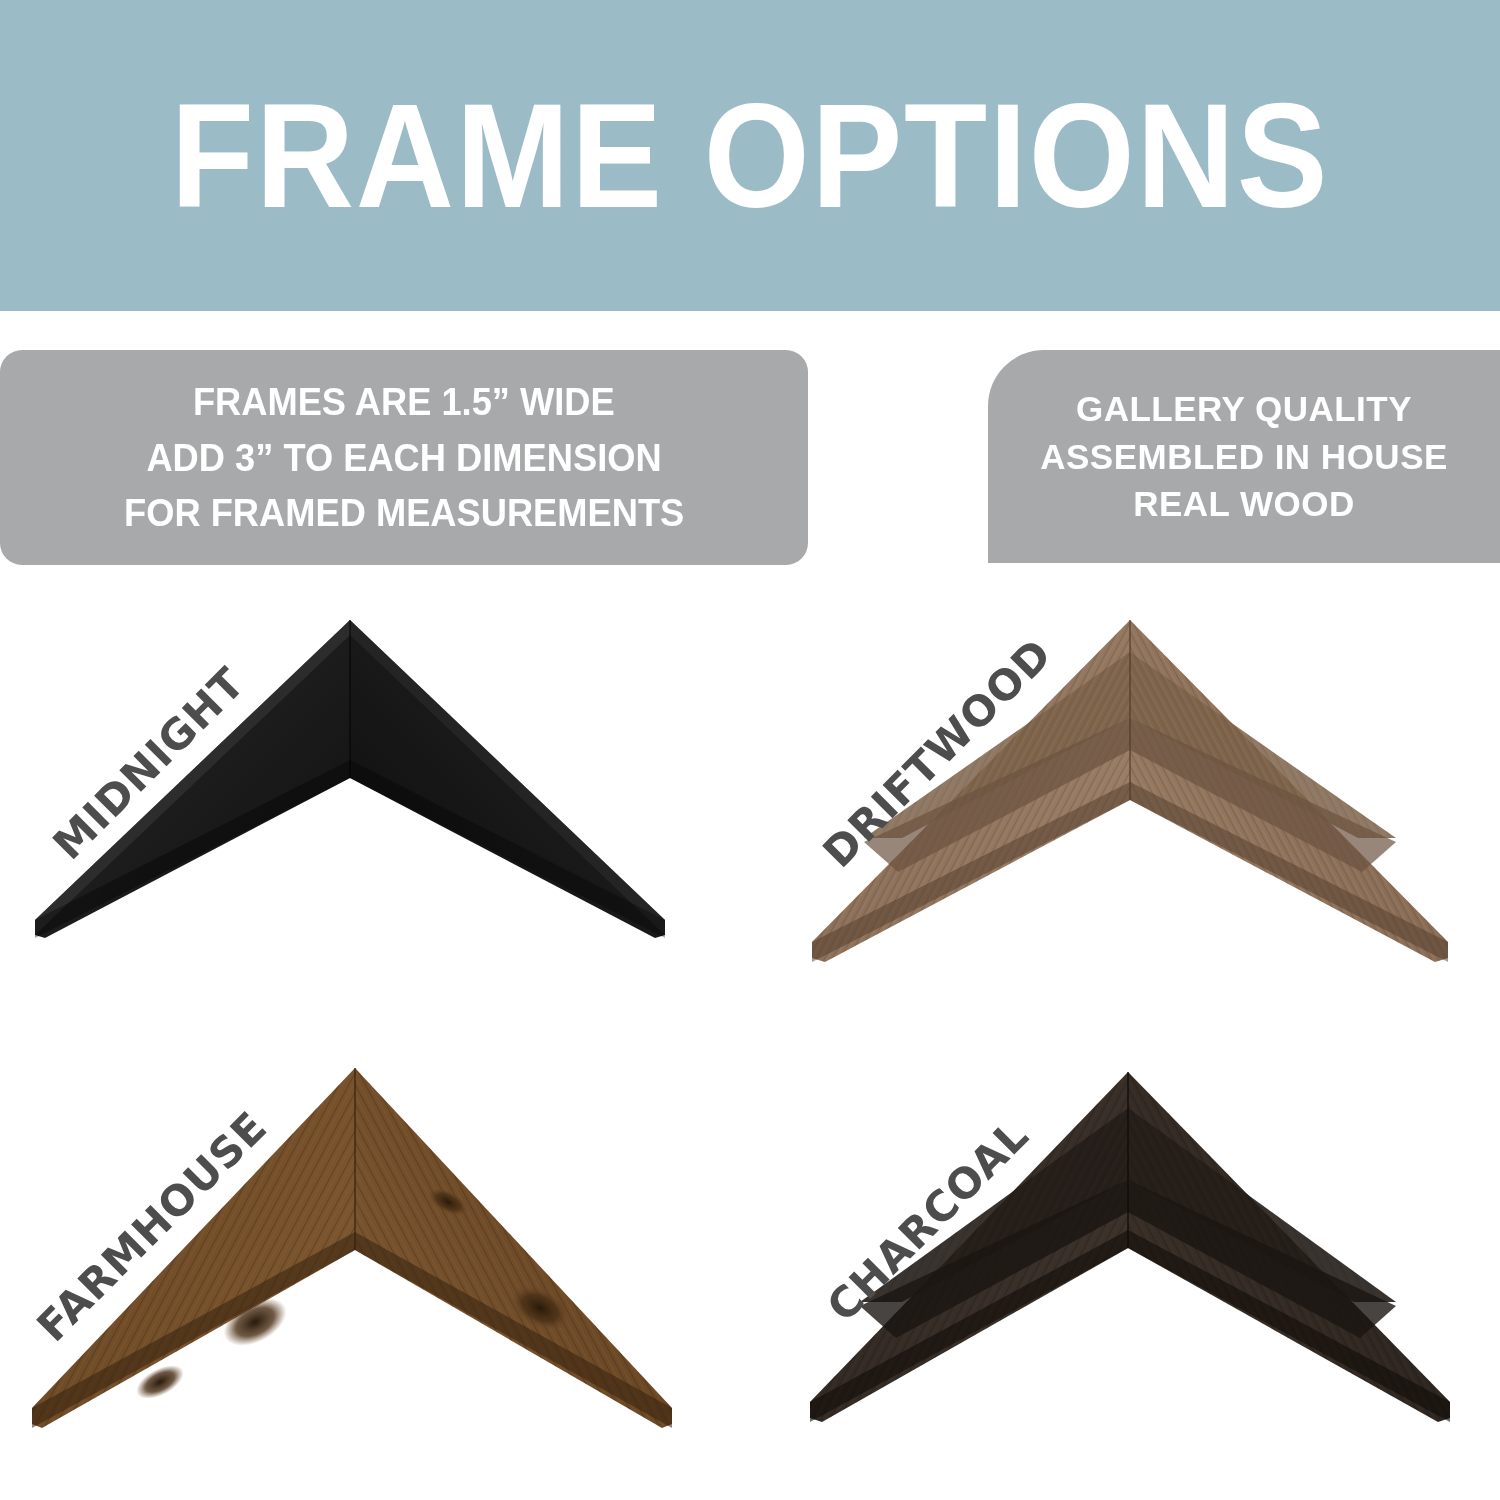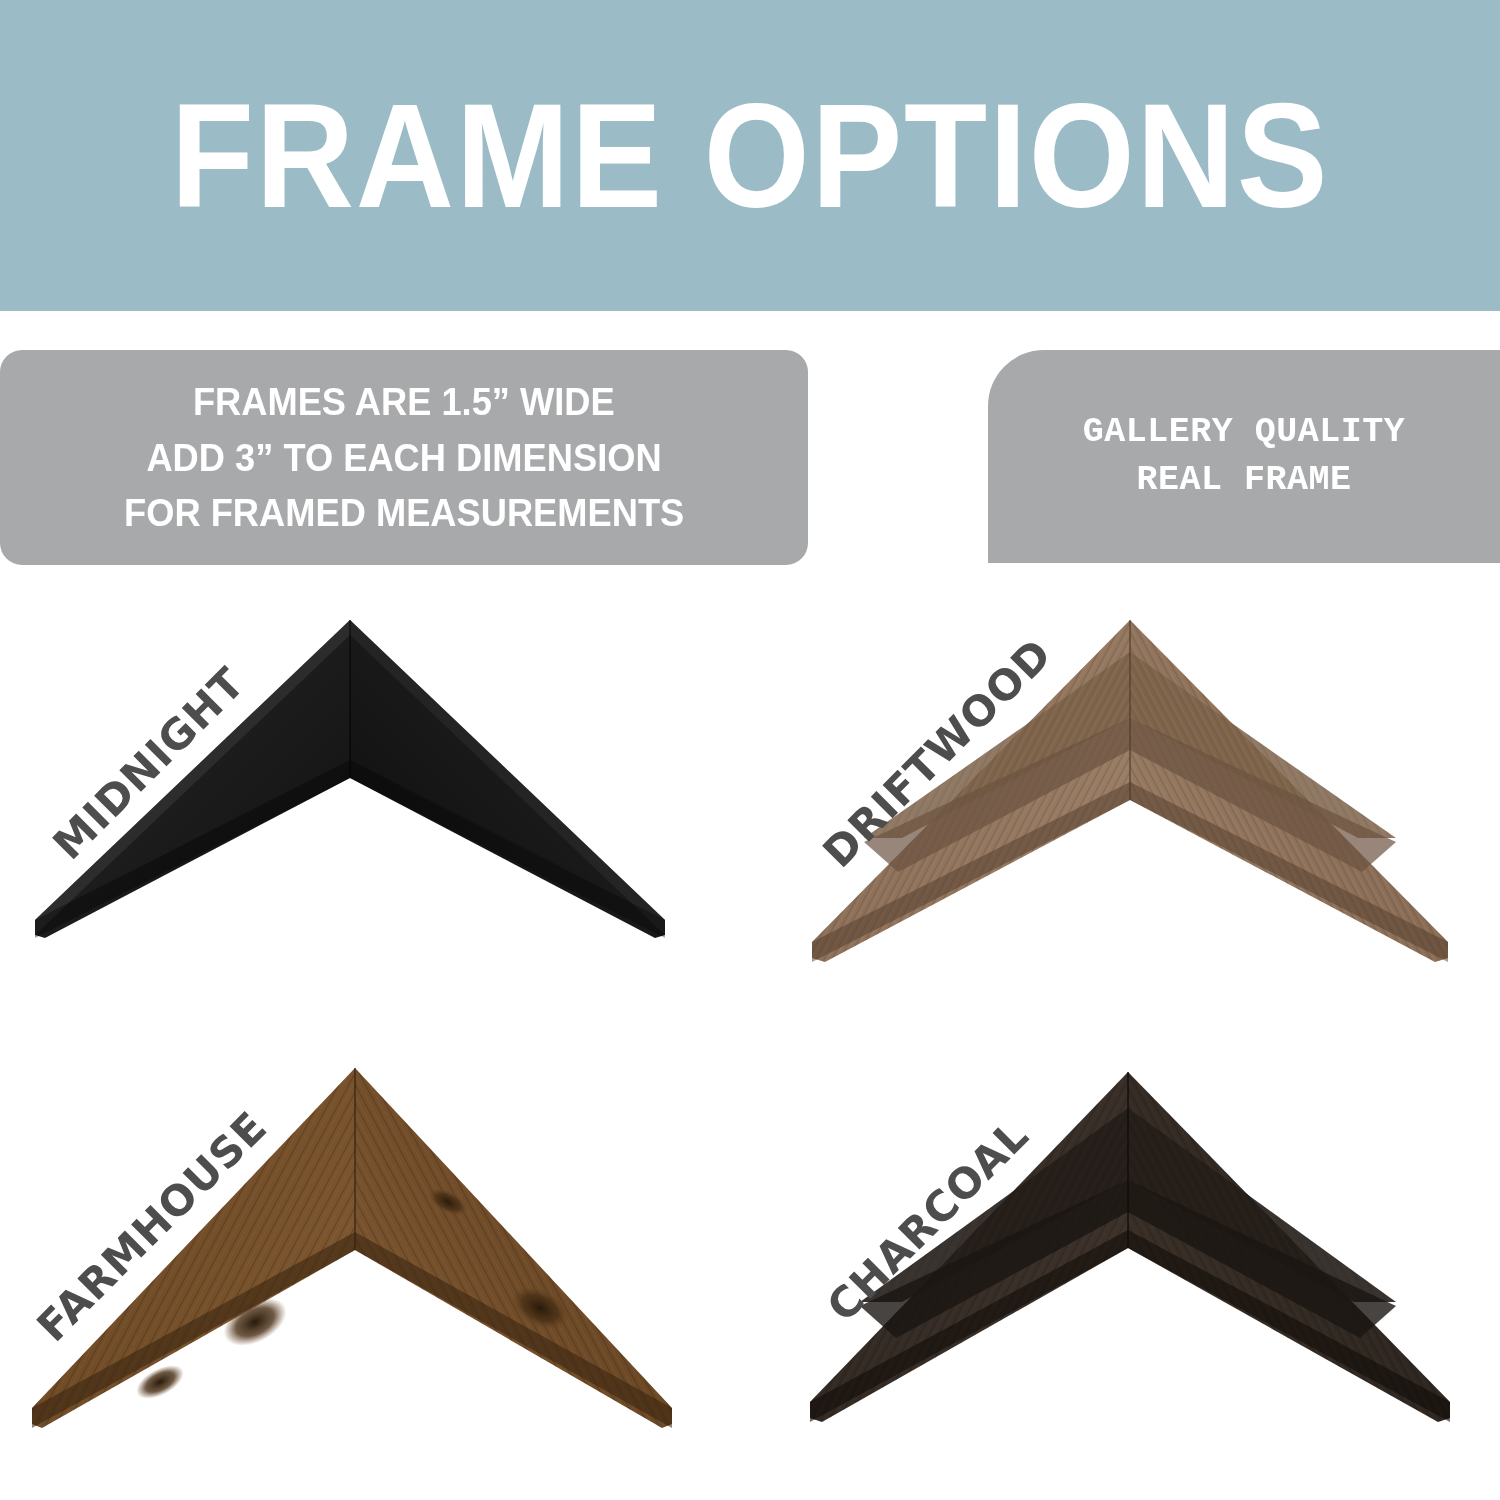--- a/index.html
+++ b/index.html
@@ -79,21 +79,21 @@
     height: 213px;
     background: #a8a9ab;
     border-top-left-radius: 56px;
     display: flex;
     flex-direction: column;
     align-items: center;
     justify-content: center;
   }
   #info-box-right .line {
     color: #ffffff;
-    font-family: Liberation Mono, monospace;
+    font-family: Liberation Sans, sans-serif;
     font-weight: bold;
     font-size: 35px;
     line-height: 1.36;
     letter-spacing: 0.5px;
     white-space: nowrap;
   }
 
   
   .frame-sample {
     position: absolute;
@@ -135,21 +135,22 @@
 </div>
 
 <div id="info-box-left">
   <div class="line">FRAMES ARE 1.5” WIDE</div>
   <div class="line">ADD 3” TO EACH DIMENSION</div>
   <div class="line">FOR FRAMED MEASUREMENTS</div>
 </div>
 
 <div id="info-box-right">
   <div class="line">GALLERY QUALITY</div>
-  <div class="line">REAL FRAME</div>
+  <div class="line">ASSEMBLED IN HOUSE</div>
+  <div class="line">REAL WOOD</div>
 </div>
 
 <div class="frame-sample" id="frame-sample-midnight">
   <svg viewBox="0 0 700 420">
     <defs>
       <linearGradient id="g-midnight-l" x1="0" y1="0" x2="1" y2="1">
         <stop offset="0%" stop-color="#2a2a2a"></stop>
         <stop offset="55%" stop-color="#1b1b1b"></stop>
         <stop offset="100%" stop-color="#101010"></stop>
       </linearGradient>

